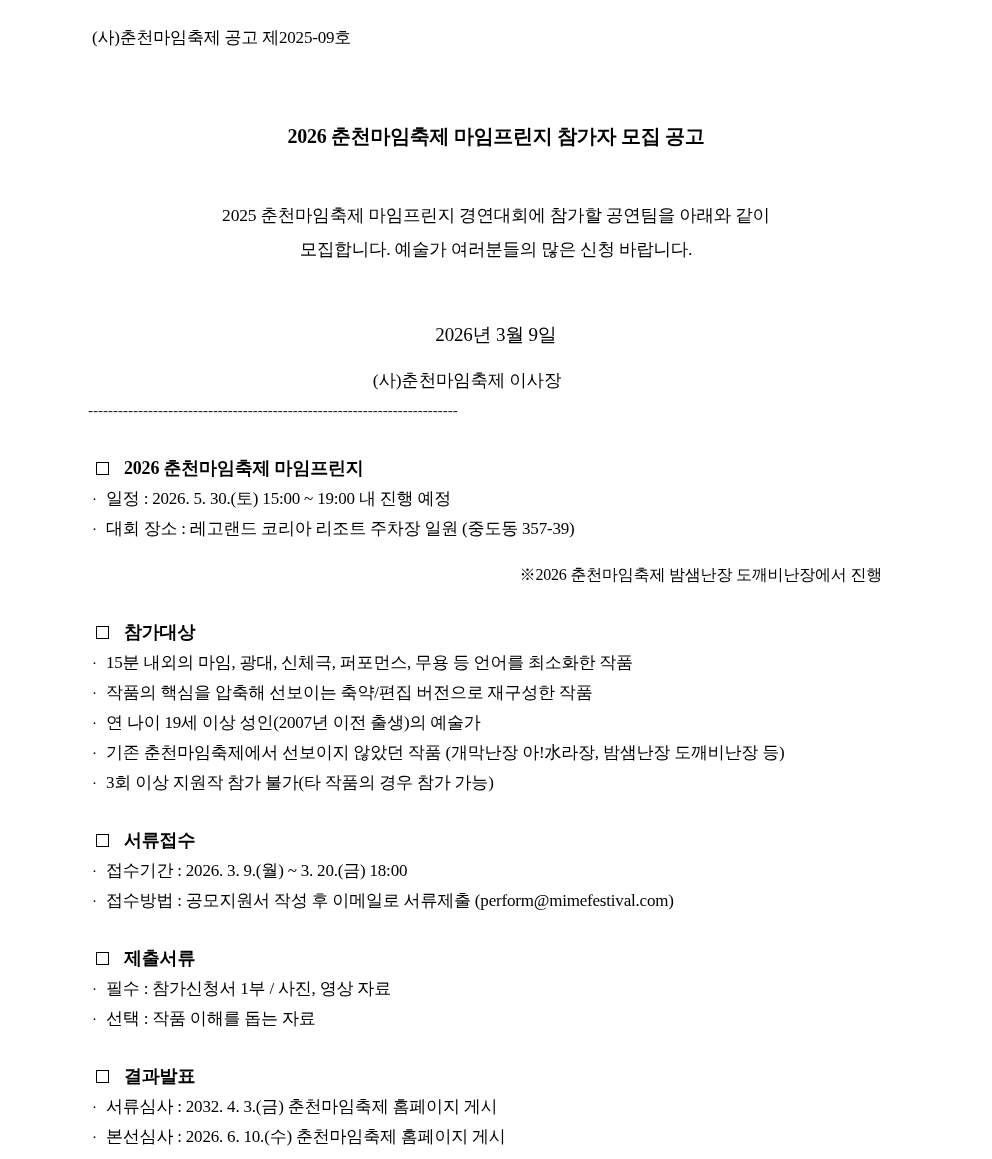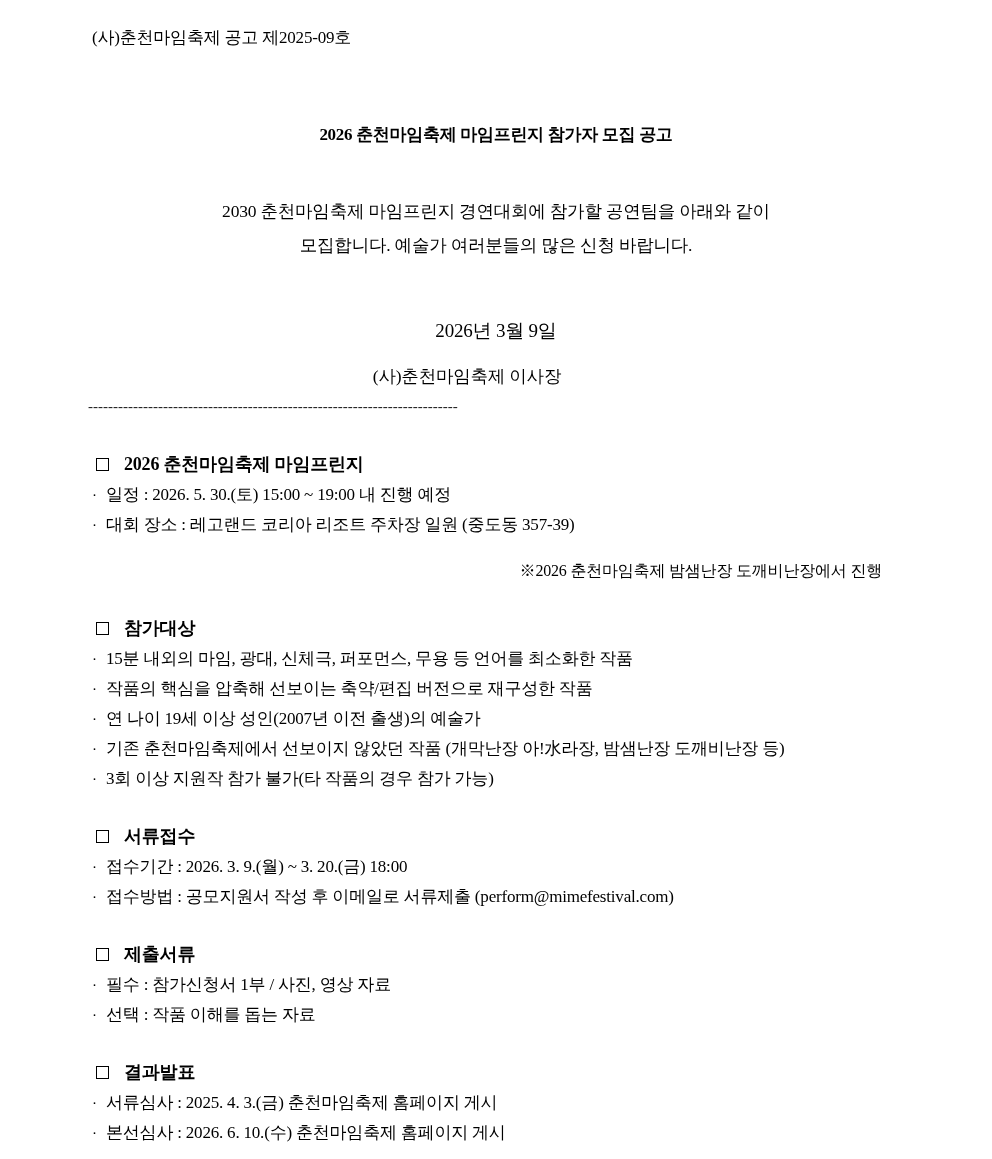--- a/index.html
+++ b/index.html
@@ -21,21 +21,21 @@
     height: 970px;
     padding: 26px 88px 0 88px;
   }
   .doc-number {
     font-size: 17px;
     letter-spacing: -0.2px;
     margin: 0 0 0 4px;
   }
   .title {
     text-align: center;
-    font-size: 17px;
+    font-size: 20px;
     font-weight: bold;
     letter-spacing: -0.3px;
     margin: 74px 0 0 0;
   }
   .intro {
     text-align: center;
     font-size: 17.5px;
     line-height: 34px;
     letter-spacing: -0.2px;
     margin: 48px 0 0 0;
@@ -118,21 +118,21 @@
 </head>
 <body>
 
 <div class="page">
 
   <div class="doc-number">(사)춘천마임축제 공고 제2025-09호</div>
 
   <h1 class="title">2026 춘천마임축제 마임프린지 참가자 모집 공고</h1>
 
   <div class="intro">
-    <div>2030 춘천마임축제 마임프린지 경연대회에 참가할 공연팀을 아래와 같이</div>
+    <div>2025 춘천마임축제 마임프린지 경연대회에 참가할 공연팀을 아래와 같이</div>
     <div>모집합니다. 예술가 여러분들의 많은 신청 바랍니다.</div>
   </div>
 
   <div class="date-line">2026년 3월 9일</div>
   <div class="signer">(사)춘천마임축제 이사장</div>
 
   <div class="divider">--------------------------------------------------------------------------</div>
 
   <div class="section first">
     <div class="section-head">
@@ -216,21 +216,21 @@
   </div>
 
   <div class="section">
     <div class="section-head">
       <span class="chk"></span>
       <span>결과발표</span>
     </div>
     <div class="sec-body">
       <div class="bullet-line">
         <span class="dot">·</span>
-        <span>서류심사 : 2025. 4. 3.(금) 춘천마임축제 홈페이지 게시</span>
+        <span>서류심사 : 2032. 4. 3.(금) 춘천마임축제 홈페이지 게시</span>
       </div>
       <div class="bullet-line">
         <span class="dot">·</span>
         <span>본선심사 : 2026. 6. 10.(수) 춘천마임축제 홈페이지 게시</span>
       </div>
     </div>
   </div>
 
   <div class="footnote">※결과발표일은 변경될 수 있습니다.</div>
 

